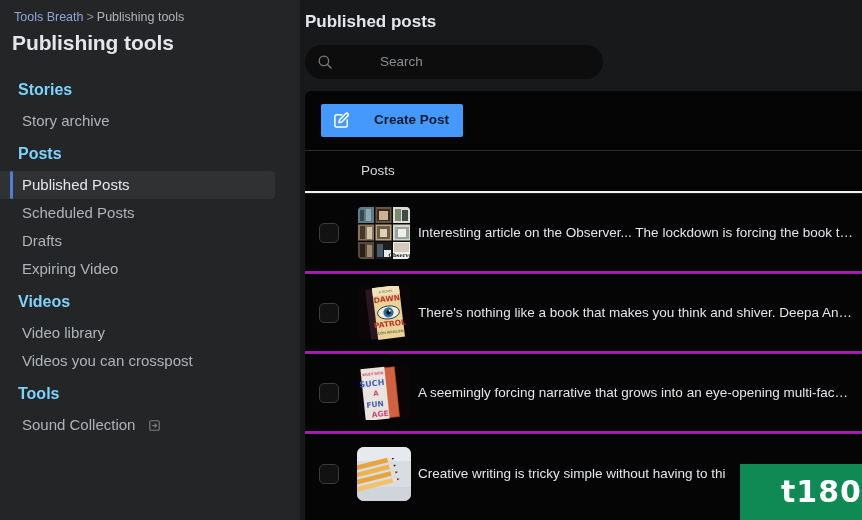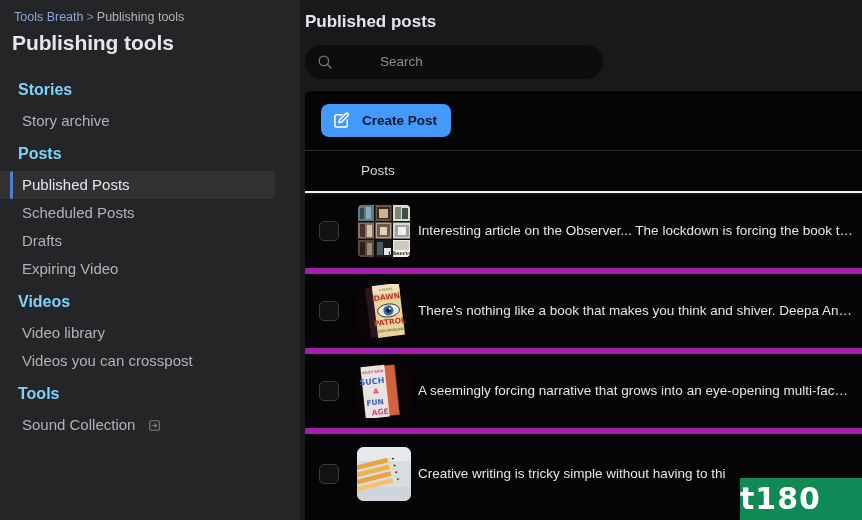--- a/index.html
+++ b/index.html
@@ -177,28 +177,27 @@
   }
 
   .card-toolbar {
     padding: 13px 0 13px 16px;
     display: flex;
     align-items: center;
   }
 
   .btn-create {
     display: inline-flex;
-    align-items: center;
-    gap: 12px;
+    gap: 24px;
     background: #4599fc;
     color: #0b1a2e;
     font-size: 13.5px;
     font-weight: bold;
     border: 0;
-    border-radius: 8px;
+    border-radius: 2px;
     padding: 8px 14px 8px 12px;
     cursor: pointer;
     font-family: inherit;
     line-height: 16px;
   }
   .btn-create .compose-icon { display: inline-flex; }
 
   .card-sep {
     height: 1px;
     background: #2b2b2b;
@@ -228,21 +227,21 @@
     background: #1d1d1d;
     width: 100%;
   }
 
   
   .row {
     display: flex;
     align-items: center;
     height: 80px;
     padding-left: 14px;
-    border-bottom: 6px solid #a21caf;
+    border-bottom: 3px solid #a21caf;
   }
   .row:last-child { border-bottom: 0; }
 
   .row-check {
     width: 20px;
     height: 20px;
     flex: 0 0 20px;
     border-radius: 5px;
     border: 1px solid #3a3b3c;
     background: #121212;
@@ -270,25 +269,25 @@
     flex: 1;
     padding-right: 4px;
   }
 
   
   .watermark {
     position: absolute;
     right: 0;
     bottom: 0;
     width: 122px;
-    height: 42px;
+    height: 56px;
     background: #0f8a55;
     display: flex;
     align-items: center;
-    justify-content: flex-start;
+    justify-content: flex-end;
     pointer-events: none;
   }
   .watermark .wm-text {
     font-family: "DejaVu Sans", sans-serif;
     font-weight: bold;
     font-size: 30px;
     letter-spacing: 1px;
     color: #ffffff;
     line-height: 30px;
   }

